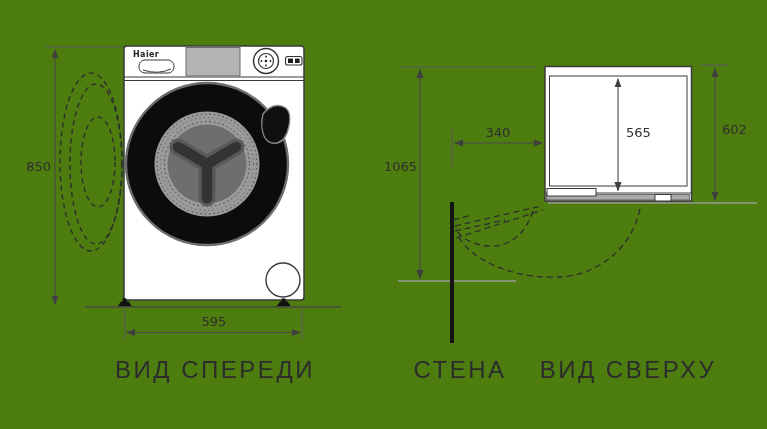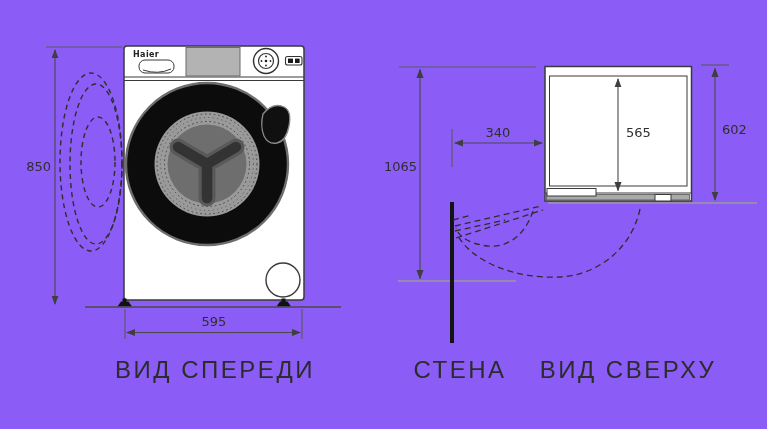--- a/index.html
+++ b/index.html
@@ -1,17 +1,17 @@
 <!DOCTYPE html>
 <html><head>
 <meta charset="utf-8">
 <style>
   html,body{margin:0;padding:0;background:#fff;}
   .canvas{
-    position:relative;width:767px;height:429px;background:#8b5cf6;overflow:hidden;
+    position:relative;width:767px;height:429px;background:#4d7c0f;overflow:hidden;
     font-family:"Liberation Sans",sans-serif;
   }
   svg{display:block;}
   .outline{fill:#ffffff;stroke:#3a3a3a;stroke-width:1.5;}
   .thin{stroke:#3a3a3a;stroke-width:1;fill:none;}
   .dimline{stroke:#4a4a4a;stroke-width:1.1;fill:none;}
   .extline{stroke:#5a5a5a;stroke-width:1.1;fill:none;}
   .grayline{stroke:#9a9a9a;stroke-width:1.6;fill:none;}
   .dashed{stroke:#2e2e2e;stroke-width:1.3;fill:none;stroke-dasharray:6 4;}
   .dashed-el{stroke:#2e2e2e;stroke-width:1.4;fill:none;stroke-dasharray:5 4;}

